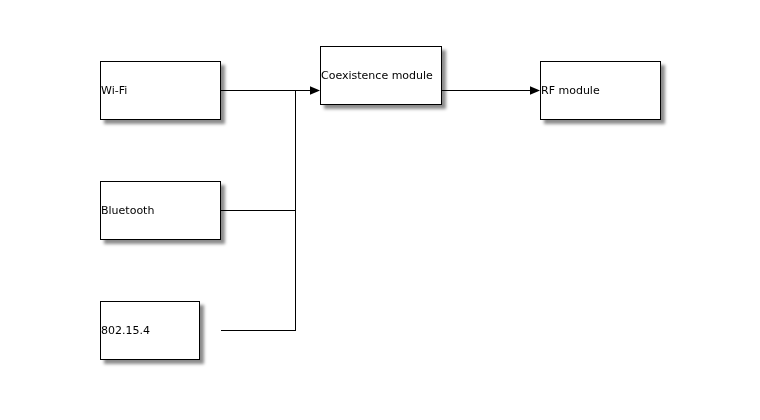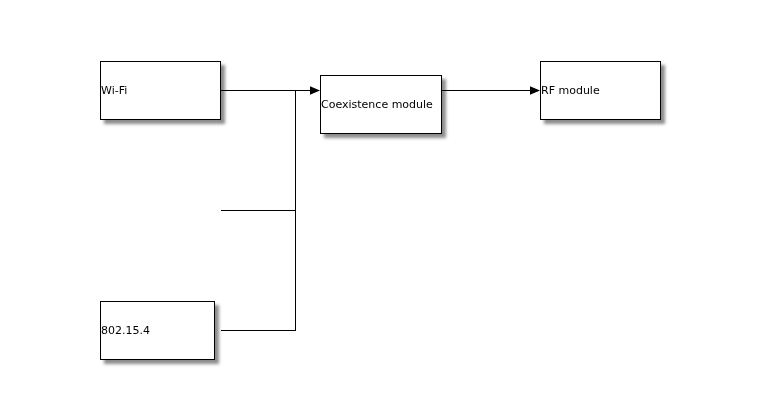--- a/index.html
+++ b/index.html
@@ -34,22 +34,22 @@
   }
   .node .label {
     font-size: 11px;
     color: #000000;
     white-space: nowrap;
     line-height: 1;
   }
   
   #node-wifi        { left: 100px; top:  61px; width: 121px; height: 59px; }
   #node-bluetooth   { left: 100px; top: 181px; width: 121px; height: 59px; }
-  #node-802154      { left: 100px; top: 301px; width: 115px; height: 59px; }
-  #node-coexistence { left: 320px; top:  75px; width: 122px; height: 59px; }
+  #node-802154      { left: 100px; top: 301px; width: 100px; height: 59px; }
+  #node-coexistence { left: 320px; top:  46px; width: 122px; height: 59px; }
   #node-rf          { left: 540px; top:  61px; width: 121px; height: 59px; }
 </style>
 </head>
 <body>
 
 <div id="canvas">
 
   <svg id="wires" viewBox="0 0 760 420" xmlns="http://www.w3.org/2000/svg">
 
     <line x1="221" y1="90.5" x2="311" y2="90.5" stroke="#000" stroke-width="1"></line>
@@ -62,20 +62,23 @@
     <line x1="221" y1="330.5" x2="296" y2="330.5" stroke="#000" stroke-width="1"></line>
 
     <line x1="442" y1="90.5" x2="530" y2="90.5" stroke="#000" stroke-width="1"></line>
     <polygon points="540,90.5 530,86.2 530,94.8" fill="#000"></polygon>
   </svg>
 
   <div class="node" id="node-wifi">
     <span class="label">Wi-Fi</span>
   </div>
 
+  <div class="node" id="node-bluetooth">
+    <span class="label">Bluetooth</span>
+  </div>
 
   <div class="node" id="node-802154">
     <span class="label">802.15.4</span>
   </div>
 
   <div class="node" id="node-coexistence">
     <span class="label">Coexistence module</span>
   </div>
 
   <div class="node" id="node-rf">

